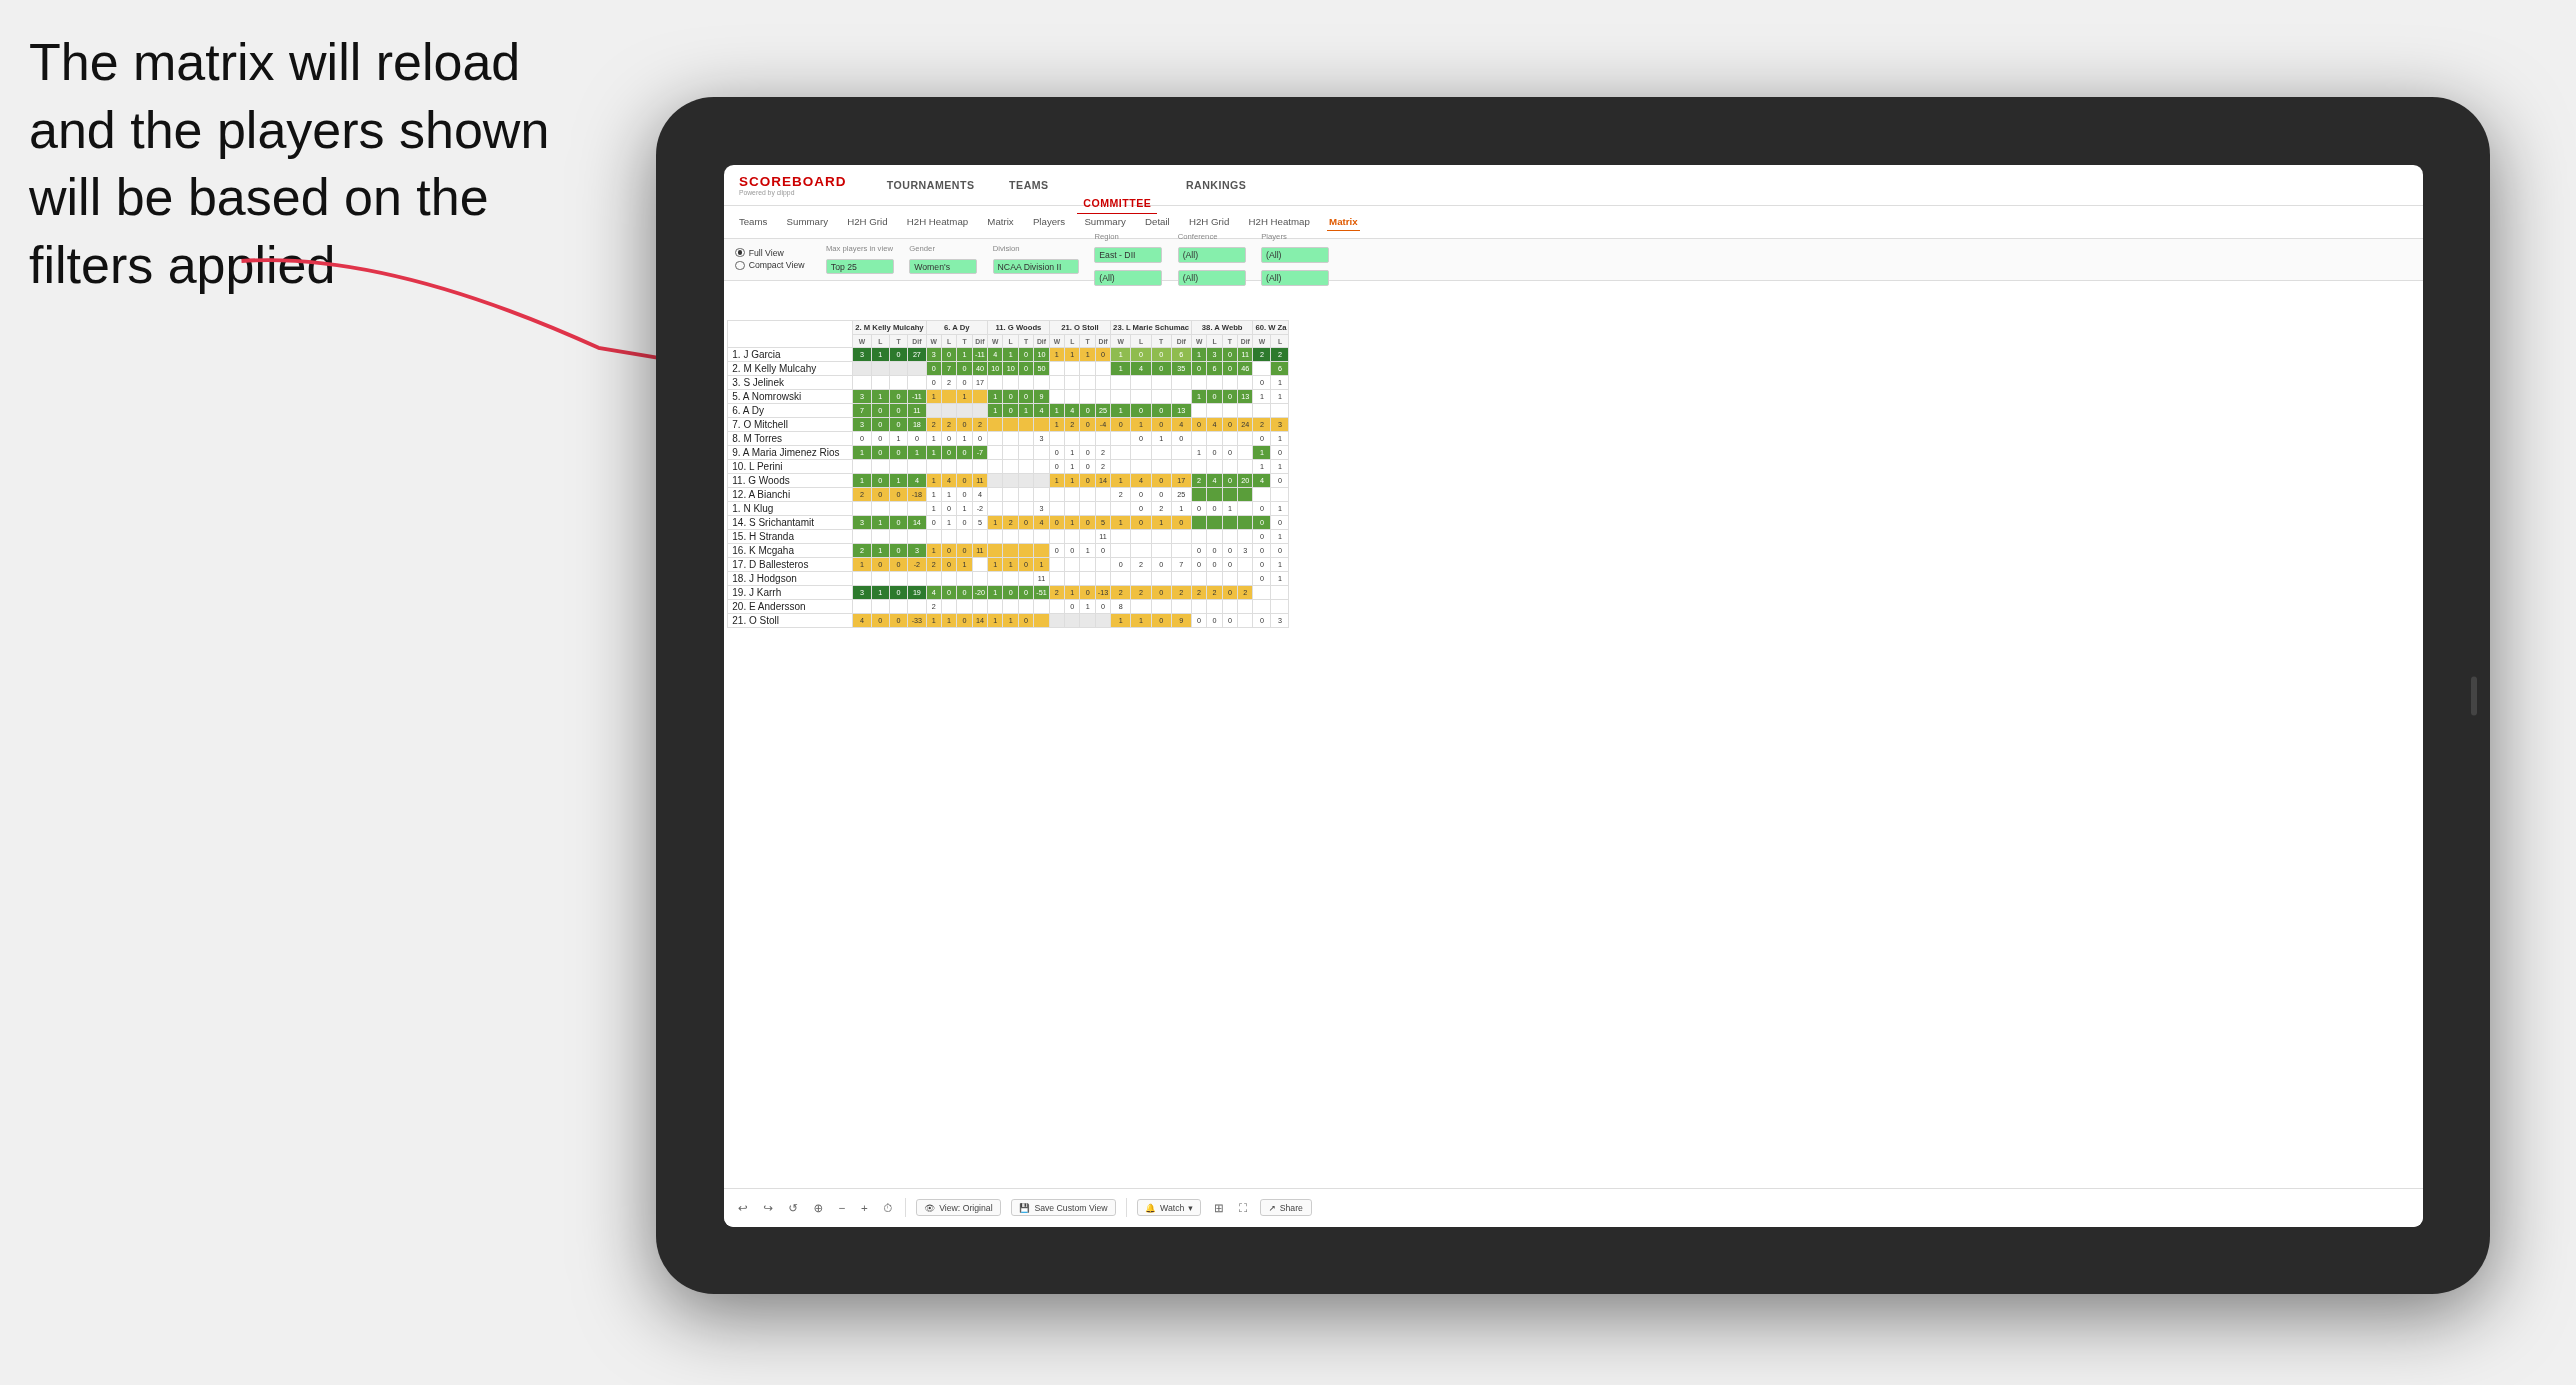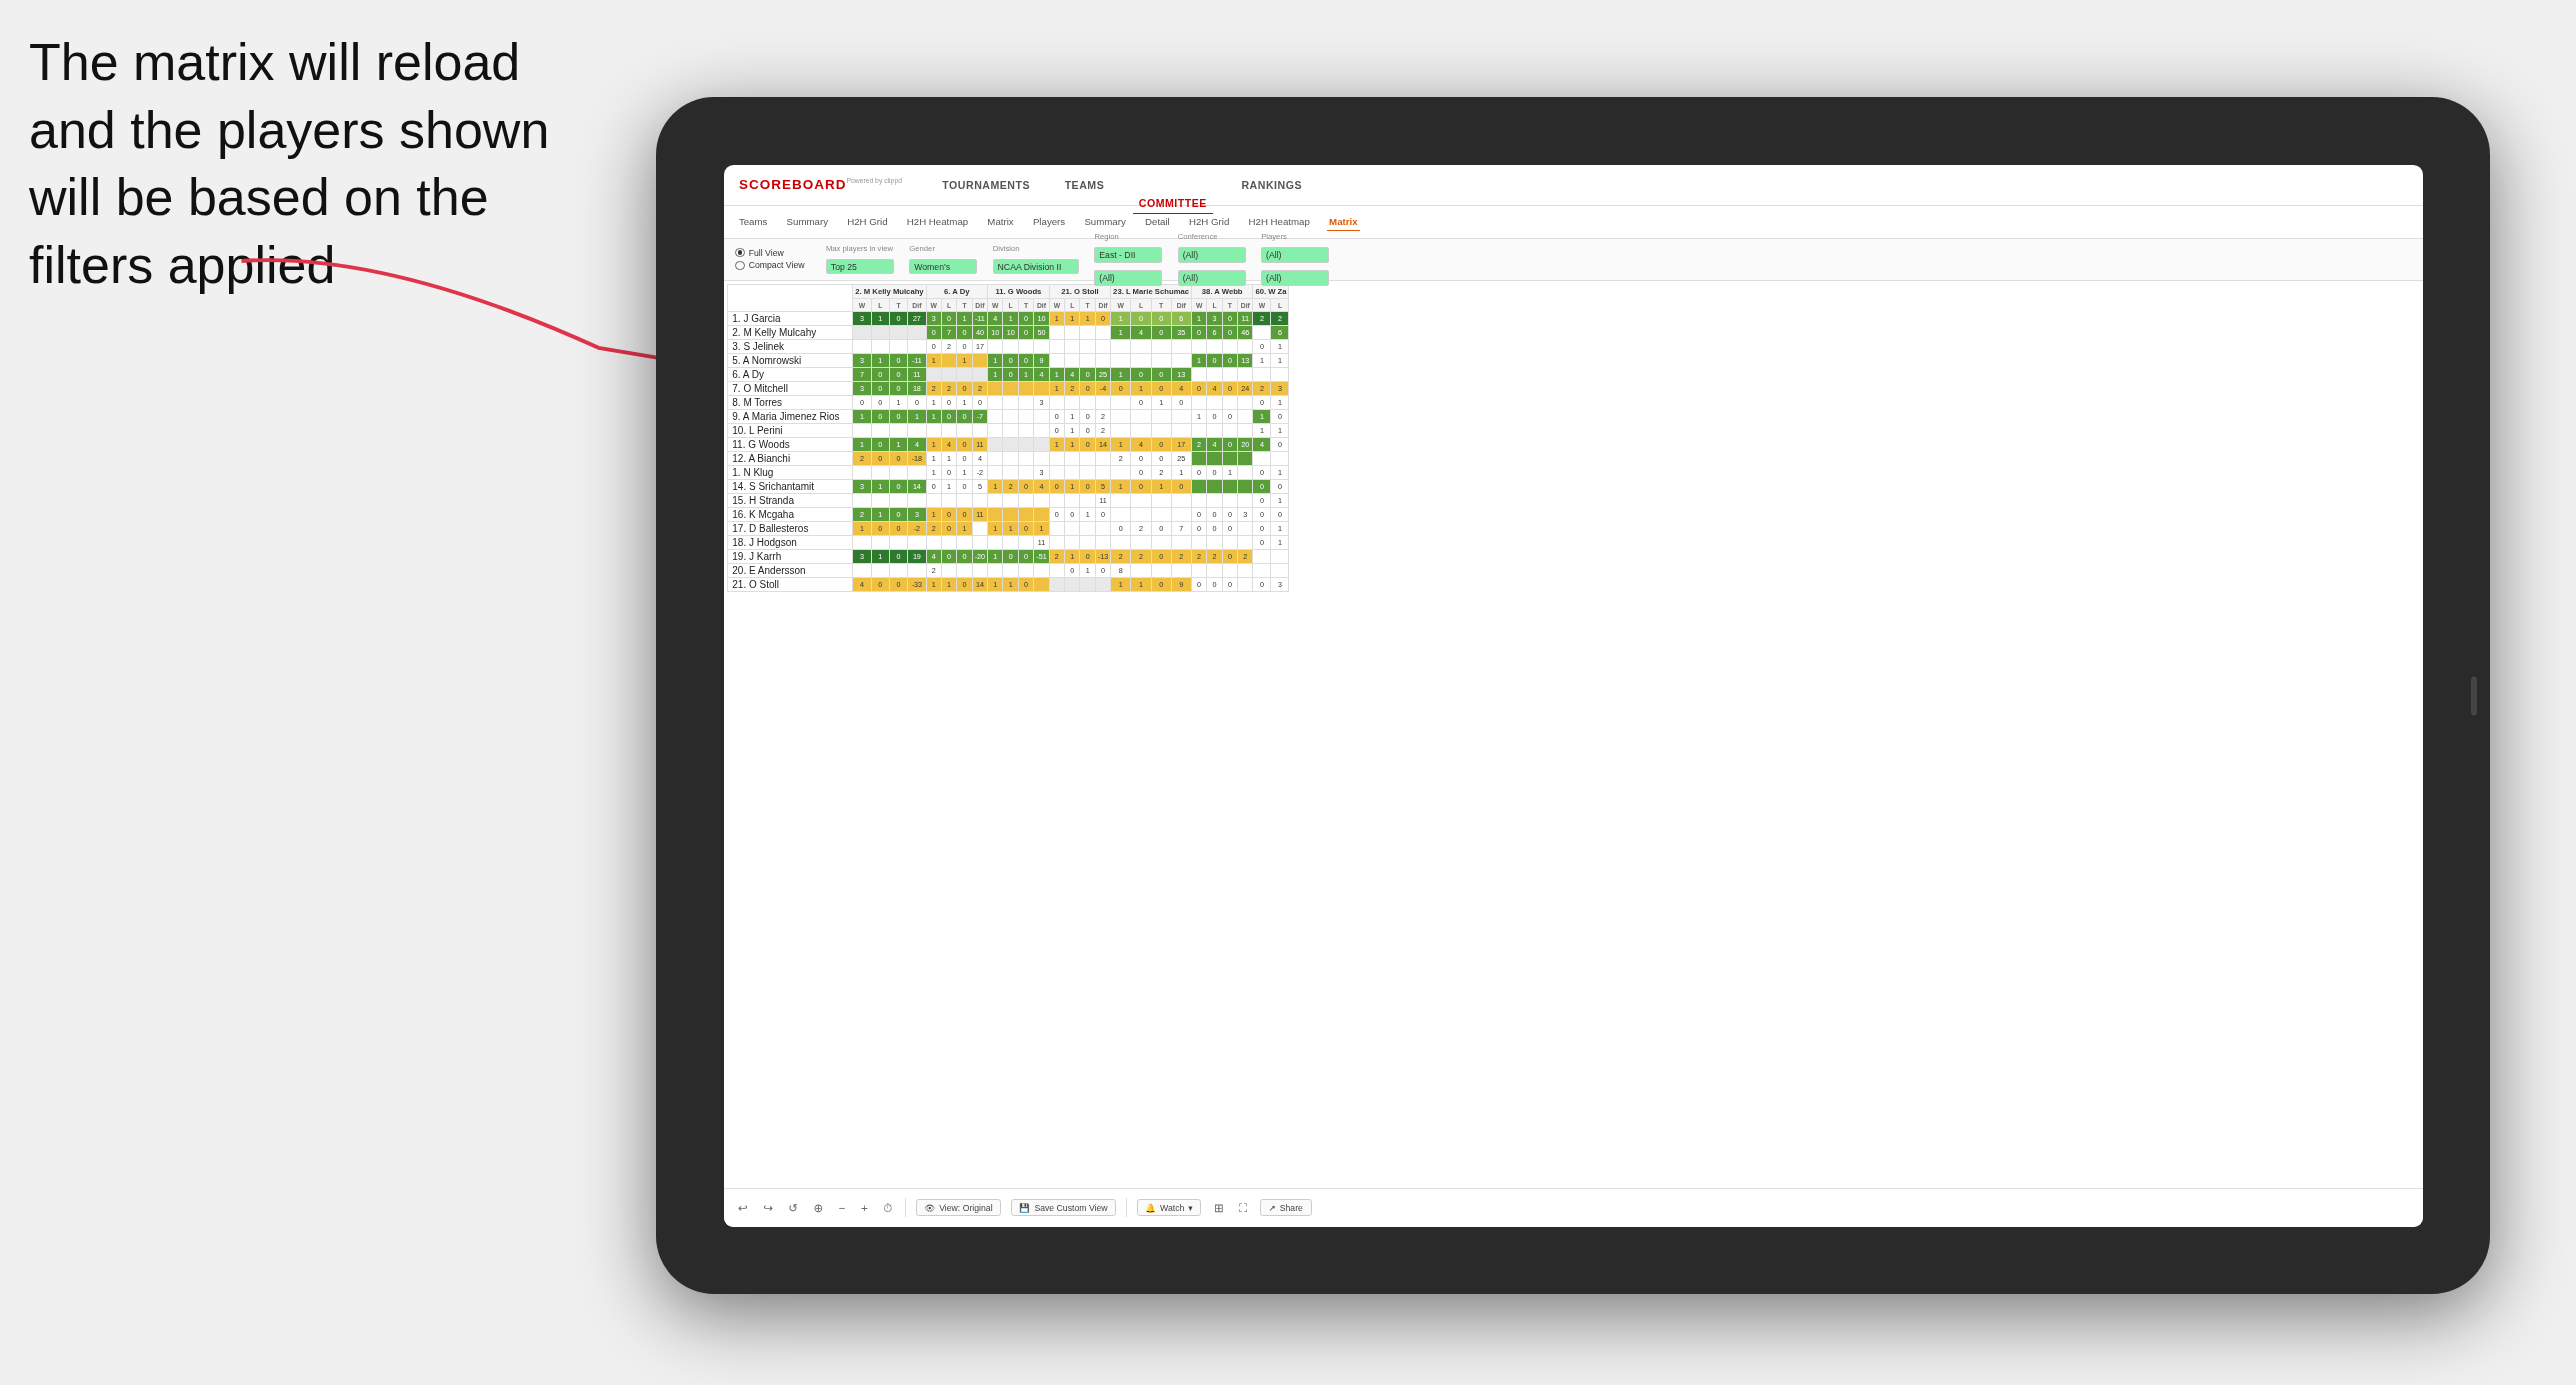--- a/index.html
+++ b/index.html
@@ -53,23 +53,22 @@
       display: flex;
       align-items: center;
       height: 41px;
       border-bottom: 1px solid #ddd;
       padding: 0 15.4px;
       gap: 23px;
     }
 
     .logo-area {
       display: flex;
-      flex-direction: row;
+      flex-direction: column;
       margin-right: 11.6px;
-      text-align: center;
     }
 
     .logo-scoreboard {
       font-size: 13.5px;
       font-weight: 900;
       color: #c00;
       letter-spacing: 1px;
     }
 
     .logo-powered {
@@ -187,20 +186,21 @@
     .matrix-content {
       overflow: auto;
       height: calc(100% - 41px - 33px - 42px - 39px);
       font-size: 7.7px;
     }
 
     .matrix-table {
       border-collapse: collapse;
       font-size: 7.2px;
       white-space: nowrap;
+      margin-top: 36px;
     }
 
     .matrix-table th, .matrix-table td {
       border: 1px solid #ddd;
       padding: 1px 1.9px;
       text-align: center;
       min-width: 15.4px;
       height: 13.5px;
     }
 

